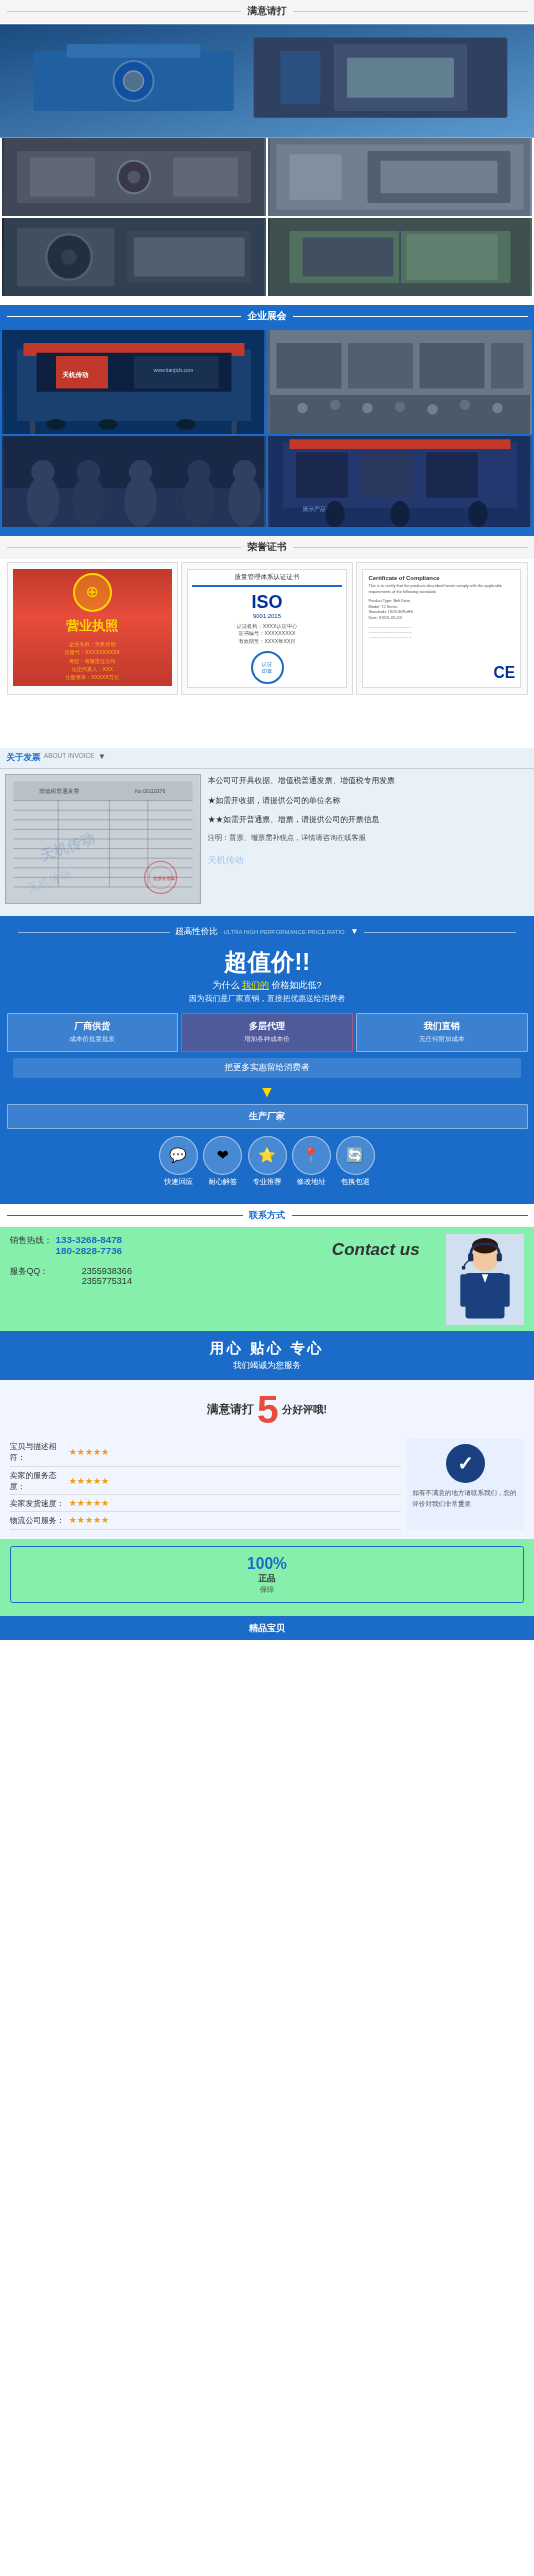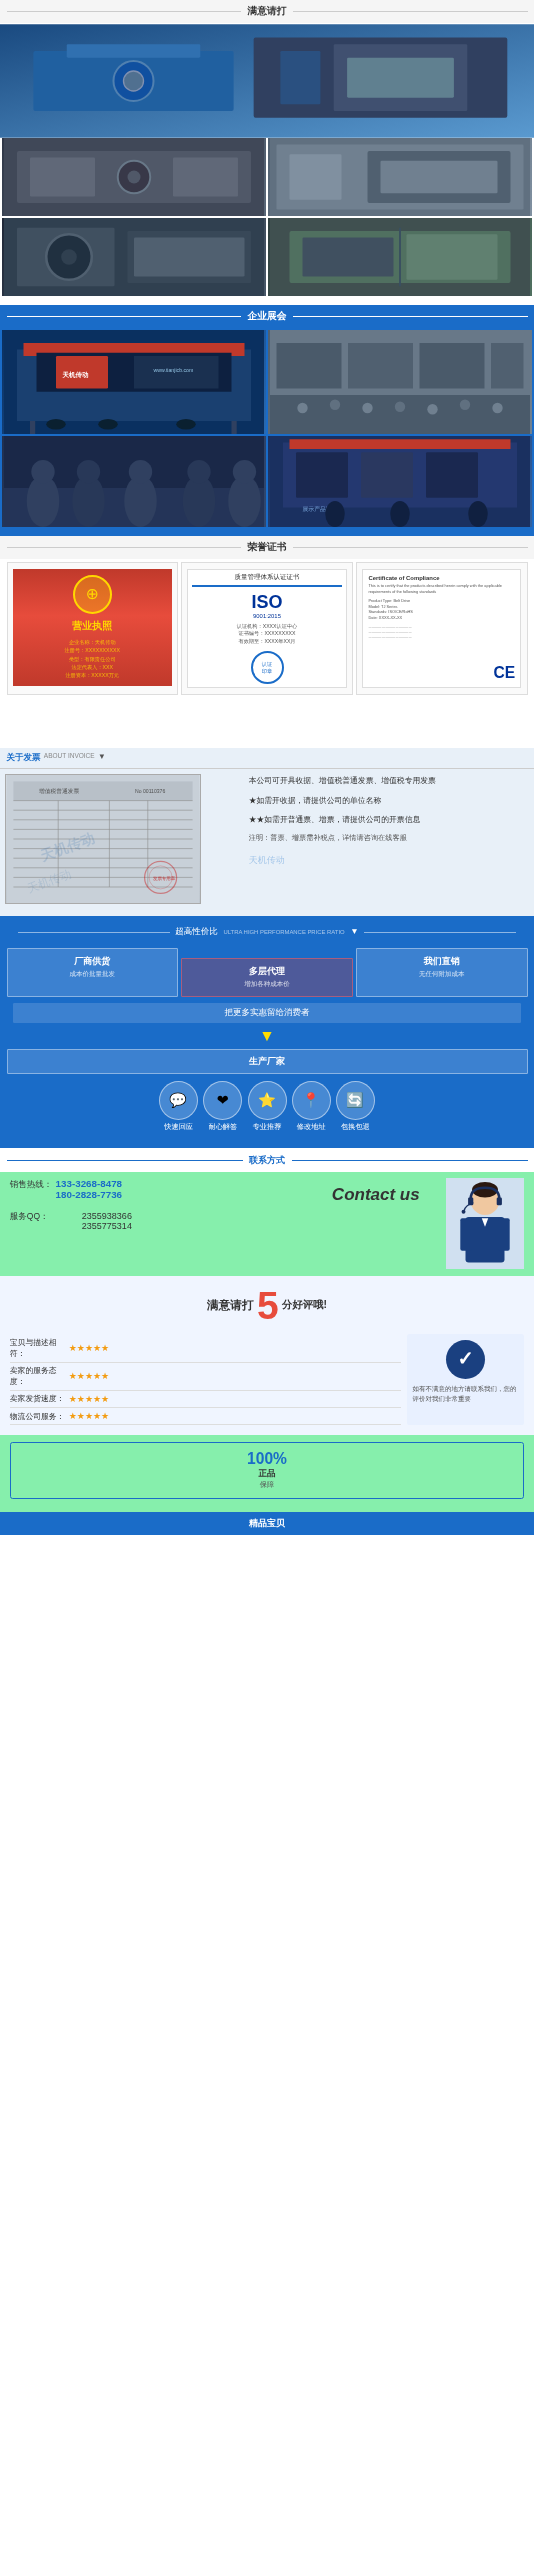--- a/index.html
+++ b/index.html
@@ -119,21 +119,21 @@
       width: 100%;
       height: 117px;
       display: flex;
       flex-direction: column;
       align-items: center;
       justify-content: center;
       color: #ffd700;
       font-size: 6.5px;
       text-align: center;
     }
-    .biz-license .title { font-size: 10px; font-weight: bold; margin-bottom: 2px; }
+    .biz-license .title { font-size: 13px; font-weight: bold; margin-bottom: 2px; }
 
     
     .iso-cert {
       background: #fff;
       width: 100%;
       height: 117px;
       border: 0.7px solid #ddd;
       display: flex;
       flex-direction: column;
       align-items: center;
@@ -198,21 +198,20 @@
       justify-content: center;
       position: relative;
       border: 0.7px solid #aaa;
     }
 
     .invoice-text-area {
       flex: 1;
       font-size: 7.8px;
       color: #333;
       line-height: 1.8;
-      margin-left: 41px;
     }
     .invoice-text-area p { margin-bottom: 5.2px; }
 
     
     .value-section {
       background: #1a6cc8;
       padding: 6.5px 0 9.8px;
     }
 
     .super-value-main {
@@ -731,27 +730,34 @@
 
 <section class="value-section">
   <div class="value-section-header">
     <span>
       <span>超高性价比</span>
       <span style="font-size:5.9px;color:rgba(255,255,255,0.6);margin-left:3.3px;">ULTRA HIGH PERFORMANCE PRICE RATIO</span>
       <span style="margin-left:3.3px;color:#fff;">▼</span>
     </span>
   </div>
 
+  <div class="super-value-main">
+    <div class="super-value-title">超值价!!</div>
+    <div class="super-value-subtitle">
+      为什么 <em>我们的</em> 价格如此低?
+    </div>
+    <div class="super-value-reason">因为我们是厂家直销，直接把优惠送给消费者</div>
+  </div>
 
   <div class="value-cards">
     <div class="value-card">
       <div class="card-title">厂商供货</div>
       <div class="card-sub">成本价批量批发</div>
     </div>
-    <div class="value-card" style="background:rgba(200,50,50,0.3);border-color:rgba(255,100,100,0.5);margin-top:10px;">
+    <div class="value-card" style="background:rgba(200,50,50,0.3);border-color:rgba(255,100,100,0.5);">
       <div class="card-title">多层代理</div>
       <div class="card-sub">增加各种成本价</div>
     </div>
     <div class="value-card">
       <div class="card-title">我们直销</div>
       <div class="card-sub">无任何附加成本</div>
     </div>
   </div>
 
   <div style="text-align:center;padding:1.3px 6.5px;">
@@ -832,20 +838,24 @@
         <path d="M38 32 Q38 15 60 15 Q82 15 82 32" fill="none" stroke="#1a3060" stroke-width="4"></path>
         <rect x="34" y="30" width="8" height="12" fill="#1a3060" rx="2"></rect>
         <rect x="78" y="30" width="8" height="12" fill="#1a3060" rx="2"></rect>
 
         <path d="M42 38 Q30 42 28 50" fill="none" stroke="#1a3060" stroke-width="2"></path>
         <circle cx="27" cy="52" r="3" fill="#1a3060"></circle>
       </svg>
     </div>
   </div>
 
+  <div class="slogan-section">
+    <div class="slogan-main">用心  贴心  专心</div>
+    <div class="slogan-sub">我们竭诚为您服务</div>
+  </div>
 
   <div class="rating-section">
     <div class="rating-big">
       <span style="font-size:11.7px;color:#333;font-weight:bold;">满意请打</span>
       <span class="num5">5</span>
       <span style="font-size:10.4px;color:#333;font-weight:bold;">分好评哦!</span>
     </div>
 
     <div class="rating-note-area">
       <div class="rating-left">

